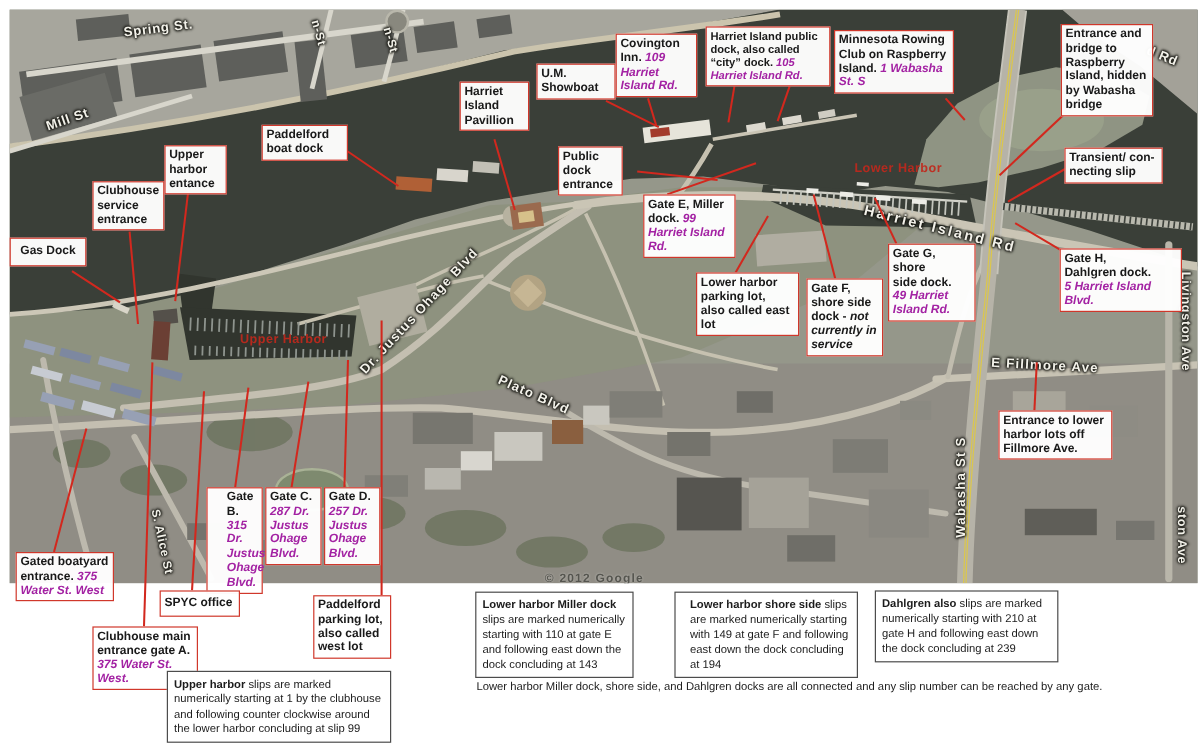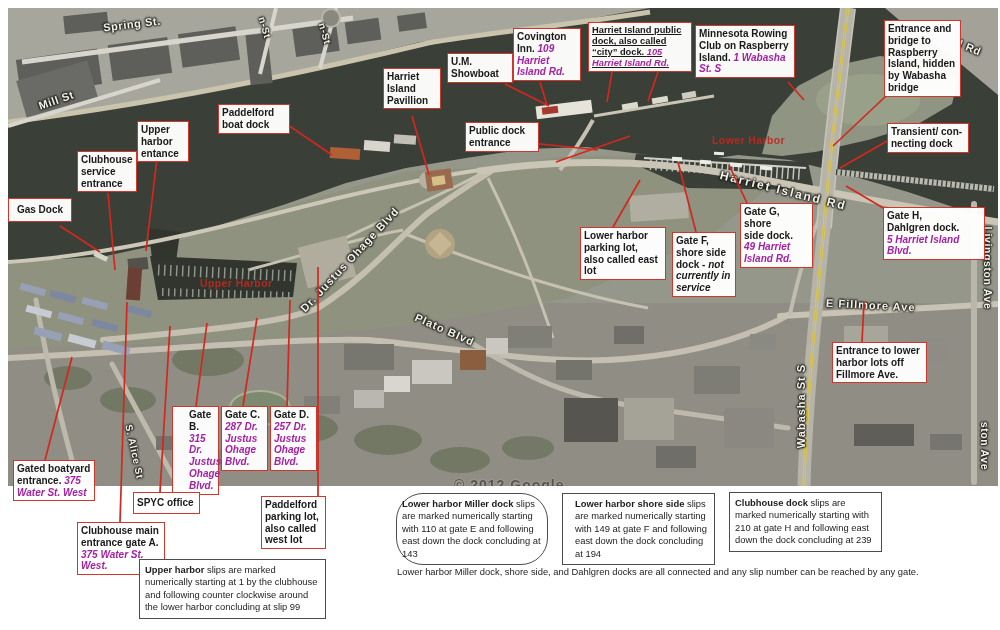--- a/index.html
+++ b/index.html
@@ -8,29 +8,29 @@
   
   #map{position:absolute;left:8px;top:8px;width:990px;height:478px;overflow:hidden;background:#95978a;}
   #map svg{position:absolute;left:0;top:0;}
   
   .street{position:absolute;color:#f3f2ea;font-weight:bold;font-size:10.5px;letter-spacing:.6px;
           white-space:nowrap;z-index:3;
           text-shadow:0 1px 2px rgba(25,25,20,.95),0 -1px 2px rgba(25,25,20,.95),
                       1px 0 2px rgba(25,25,20,.95),-1px 0 2px rgba(25,25,20,.95);}
   .area-label{position:absolute;color:#c0281c;font-weight:bold;font-size:10.5px;letter-spacing:.4px;
           white-space:nowrap;z-index:3;opacity:.92;}
-  .copyright{position:absolute;color:#55554f;font-weight:bold;font-size:14px;letter-spacing:1px;z-index:3;
+  .copyright{position:absolute;color:#55554f;font-weight:bold;font-size:10px;letter-spacing:1px;z-index:3;
           text-shadow:0 0 2px rgba(255,255,255,.45);}
   
   #leaders{position:absolute;left:0;top:0;z-index:5;pointer-events:none;}
   
   .co{position:absolute;box-sizing:border-box;background:rgba(255,255,255,.97);border:1.5px solid #d0372b;
       padding:2px 3px;font-weight:bold;font-size:10px;line-height:1.18;color:#191919;
       white-space:pre-line;z-index:6;}
-  .co.sm{font-size:9.3px;text-decoration:underline;}
+  .co.sm{font-size:9.3px;}
   .co .addr{color:#a322a3;font-style:italic;}
   .co .iti{font-style:italic;}
   
   .note{position:absolute;box-sizing:border-box;background:#fff;border:1.5px solid #4c4c4c;
         padding:4px 5px;font-size:9.4px;line-height:1.32;color:#1c1c1c;z-index:6;}
   .note b{font-weight:bold;}
   .footnote{position:absolute;font-size:9.4px;color:#1c1c1c;z-index:6;white-space:nowrap;}
 </style>
 </head>
 <body>
@@ -271,21 +271,21 @@
   <div class="co" style="left:218px;top:104px;width:72px;"><span>Paddelford
 boat dock</span></div>
 
   <div class="co" style="left:383px;top:68px;width:58px;"><span>Harriet
 Island
 Pavillion</span></div>
 
   <div class="co" style="left:447px;top:53px;width:66px;"><span>U.M.
 Showboat</span></div>
 
-  <div class="co" style="left:465px;top:122px;width:74px;"><span>Public dock
+  <div class="co" style="left:465px;top:122px;width:54px;"><span>Public dock
 entrance</span></div>
 
   <div class="co" style="left:513px;top:28px;width:68px;"><span>Covington
 Inn. </span><span class="addr">109
 Harriet
 Island Rd.</span></div>
 
   <div class="co sm" style="left:588px;top:22px;width:104px;"><span>Harriet Island public
 dock, also called
 “city” dock. </span><span class="addr">105
@@ -297,22 +297,26 @@
 St. S</span></div>
 
   <div class="co" style="left:884px;top:20px;width:77px;"><span>Entrance and
 bridge to
 Raspberry
 Island, hidden
 by Wabasha
 bridge</span></div>
 
   <div class="co" style="left:887px;top:123px;width:82px;"><span>Transient/ con-
-necting dock</span></div>
-
+necting slip</span></div>
+
+  <div class="co" style="left:536px;top:162px;width:77px;"><span>Gate E, Miller
+dock. </span><span class="addr">99
+Harriet Island
+Rd.</span></div>
 
   <div class="co" style="left:580px;top:227px;width:86px;"><span>Lower harbor
 parking lot,
 also called east
 lot</span></div>
 
   <div class="co" style="left:672px;top:232px;width:64px;"><span>Gate F,
 shore side
 dock - </span><span class="iti">not
 currently in
@@ -361,21 +365,21 @@
 
   <div class="co" style="left:133px;top:492px;width:67px;padding:4px 3px;"><span>SPYC office</span></div>
 
   <div class="co" style="left:261px;top:496px;width:65px;"><span>Paddelford
 parking lot,
 also called
 west lot</span></div>
 
   <div class="note" style="left:139px;top:559px;width:187px;"><b>Upper harbor</b><span> slips are marked numerically starting at 1 by the clubhouse and following counter clockwise around the lower harbor concluding at slip 99</span></div>
 
-  <div class="note" style="left:396px;top:493px;width:152px;border-radius:27px;"><b>Lower harbor Miller dock</b><span> slips are marked numerically starting with 110 at gate E and following east down the dock concluding at 143</span></div>
+  <div class="note" style="left:396px;top:493px;width:132px;"><b>Lower harbor Miller dock</b><span> slips are marked numerically starting with 110 at gate E and following east down the dock concluding at 143</span></div>
 
   <div class="note" style="left:562px;top:493px;width:153px;padding-left:12px;"><b>Lower harbor shore side</b><span> slips are marked numerically starting with 149 at gate F and following east down the dock concluding at 194</span></div>
 
-  <div class="note" style="left:729px;top:492px;width:153px;"><b>Clubhouse dock</b><span> slips are marked numerically starting with 210 at gate H and following east down the dock concluding at 239</span></div>
+  <div class="note" style="left:729px;top:492px;width:153px;"><b>Dahlgren also</b><span> slips are marked numerically starting with 210 at gate H and following east down the dock concluding at 239</span></div>
 
   <div class="footnote" style="left:397px;top:566px;">Lower harbor Miller dock, shore side, and Dahlgren docks are all connected and any slip number can be reached by any gate.</div>
 
 </div>
 
 </body></html>

